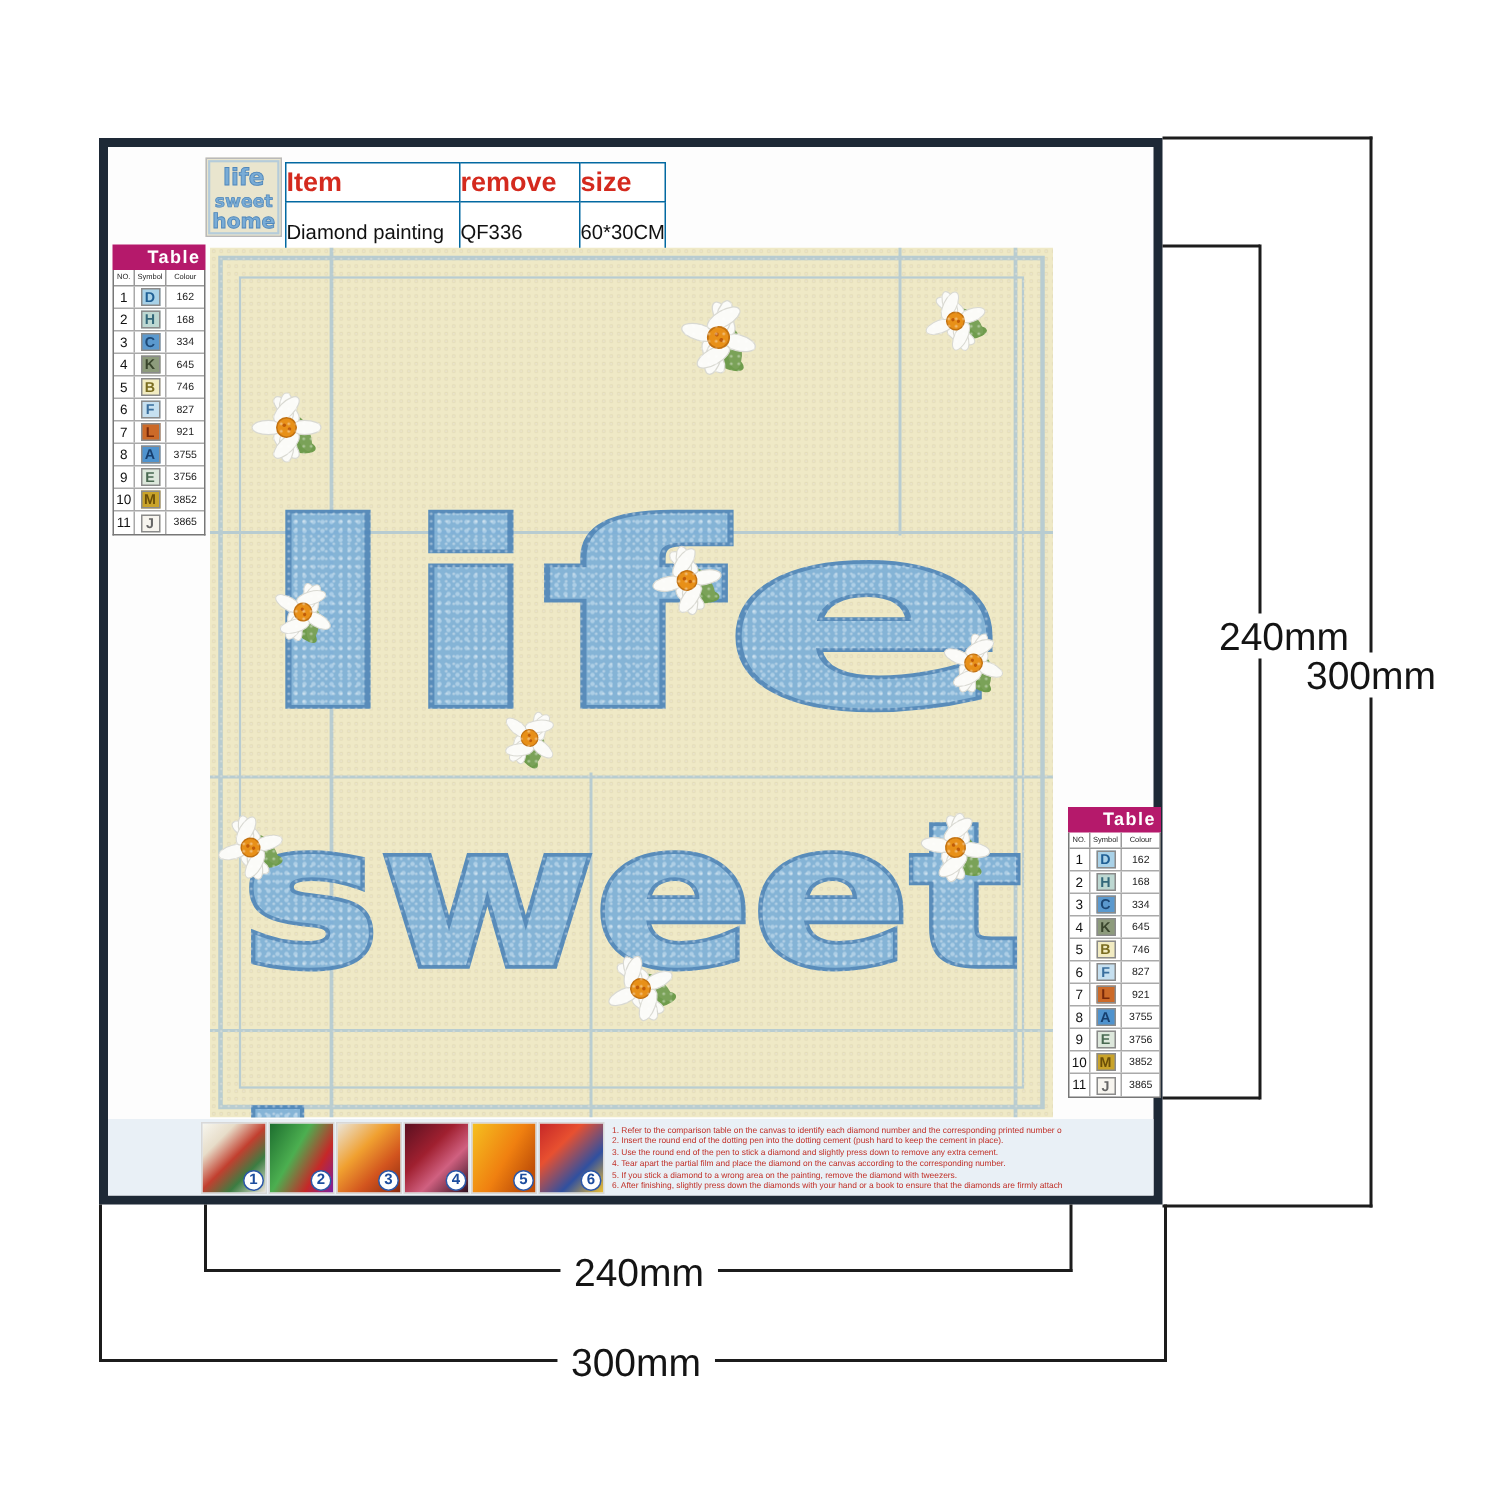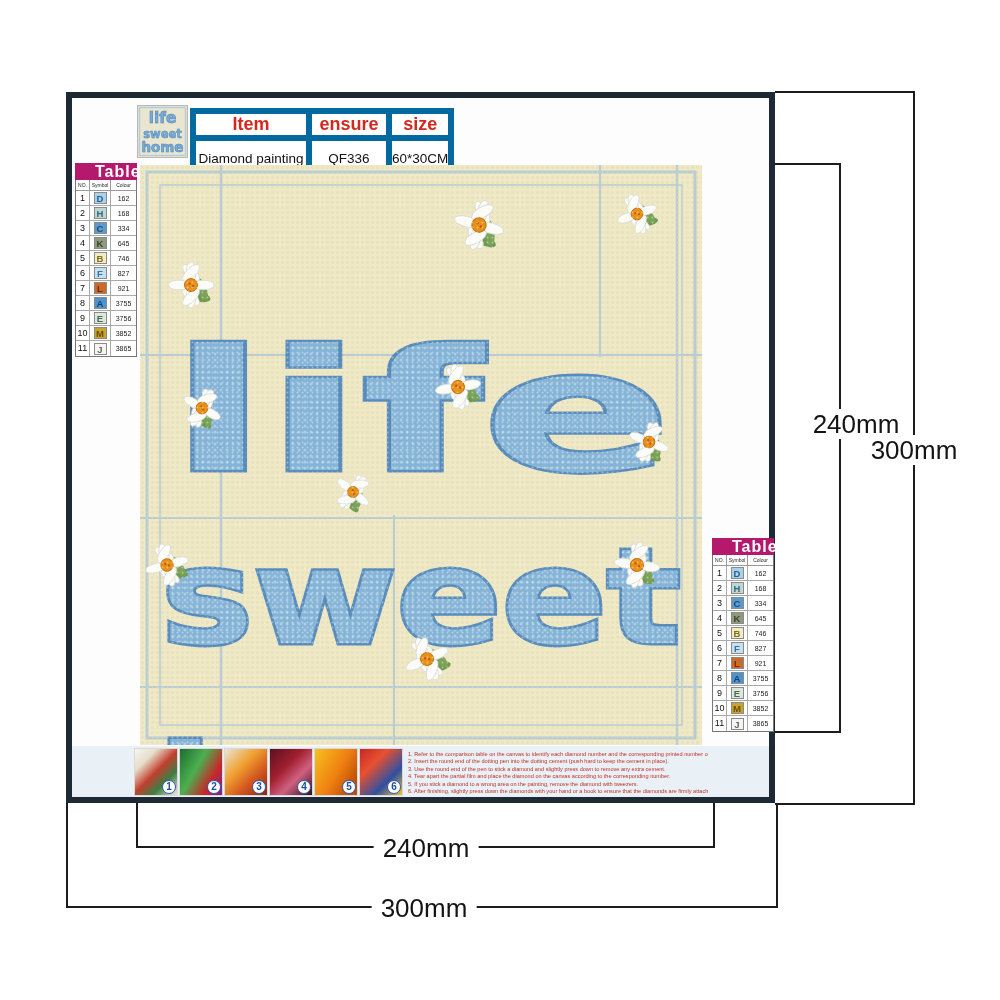--- a/index.html
+++ b/index.html
@@ -7,28 +7,28 @@
   .abs { position:absolute; }
 
   
   .frame { left:66px; top:92px; width:709px; height:711px; border:6px solid #1e2936; background:#fdfdfd; }
 
   
   .logo { left:137px; top:105px; width:51px; height:53px; border:1px solid #b9b9b9; background:#eae6cf; }
 
   
   .spec { left:190px; top:108px; border-collapse:collapse; background:#fff; }
-  .spec td { border:6px solid #0369a1; text-align:center; vertical-align:middle; }
+  .spec td { border:1px solid #0369a1; text-align:left; vertical-align:middle; }
   .spec .hrow td { color:#d42a1e; font-weight:bold; font-size:18px; height:26px; }
   .spec .vrow td { color:#111; font-size:13.5px; height:40px; }
   .c-item { width:116px; } .c-num { width:80px; } .c-size { width:52px; }
 
   
   .legend { width:62px; background:#fff; }
-  .legend-title { background:#b5196b; color:#fff; font-weight:bold; font-size:16px; text-align:center; height:17px; line-height:17px; letter-spacing:1px;padding-left:20px; }
+  .legend-title { background:#b5196b; color:#fff; font-weight:bold; font-size:12px; text-align:center; height:17px; line-height:17px; letter-spacing:1px;padding-left:20px; }
   .legend-body { border:1px solid #777; border-top:none; }
   .legend-hrow, .legend-row { display:flex; align-items:stretch; }
   .legend-hrow { height:11px; border-bottom:1px solid #999; }
   .legend-hrow div { font-size:5px; color:#222; text-align:center; line-height:11px; overflow:hidden; }
   .legend-row { height:15px; border-bottom:1px solid #aaa; align-items:center; }
   .legend-row:last-child { border-bottom:none;align-items:center; }
   .cell-no { width:14px; border-right:1px solid #aaa; font-size:9px; color:#111; text-align:center; align-self:stretch; line-height:15px; }
   .cell-sym { width:21px; border-right:1px solid #aaa; align-self:stretch; display:flex; align-items:center; justify-content:center; }
   .sym-chip { width:13px; height:12px; border:1px solid #8b8b8b; font-size:9.5px; font-weight:bold; text-align:center; line-height:11px; }
   .cell-col { flex:1; font-size:7px; color:#222; text-align:center; }
@@ -62,21 +62,21 @@
   <rect x="1.5" y="1.5" width="48" height="50" fill="none" stroke="#a8c6dd" stroke-width="1.5" opacity="0.8"></rect>
   <text x="25.5" y="18" text-anchor="middle" font-size="16" font-weight="bold" fill="#79acd6" stroke="#4e86ba" stroke-width="0.6" font-family="DejaVu Sans, sans-serif">life</text>
   <text x="25.5" y="33" text-anchor="middle" font-size="12" font-weight="bold" fill="#79acd6" stroke="#4e86ba" stroke-width="0.5" font-family="DejaVu Sans, sans-serif">sweet</text>
   <text x="25.5" y="48" text-anchor="middle" font-size="14" font-weight="bold" fill="#79acd6" stroke="#4e86ba" stroke-width="0.6" font-family="DejaVu Sans, sans-serif">home</text>
 </svg>
 
 <table class="abs spec">
   <tbody>
       <tr class="hrow">
     <td class="c-item">Item</td>
-    <td class="c-num">ensure</td>
+    <td class="c-num">remove</td>
     <td class="c-size">size</td>
   </tr>
   <tr class="vrow">
     <td>Diamond painting</td>
     <td>QF336</td>
     <td>60*30CM</td>
   </tr>
 </tbody>
   </table>
 

